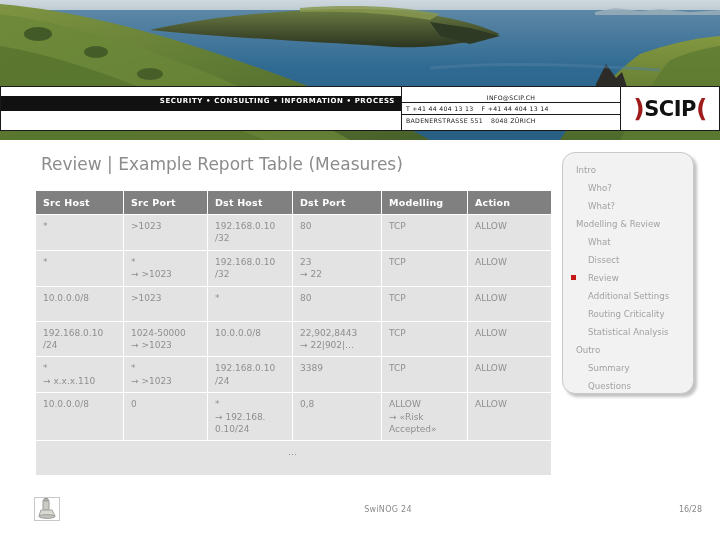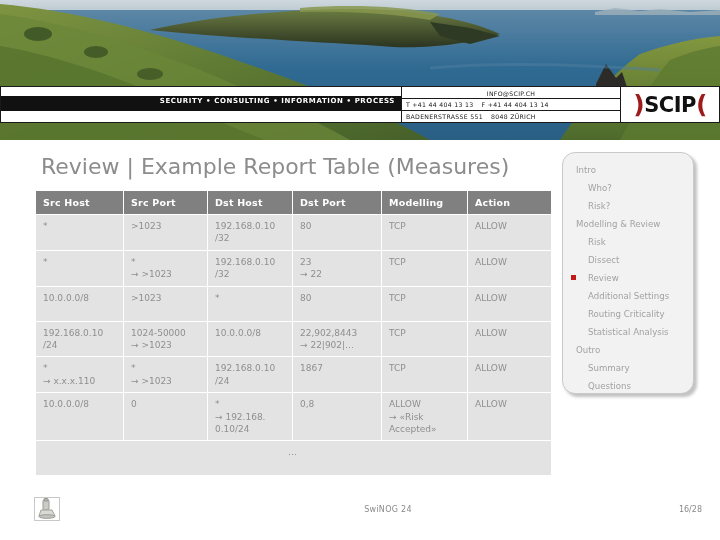--- a/index.html
+++ b/index.html
@@ -19,21 +19,21 @@
   .banner {
     position: absolute; left: 0; top: 0;
     width: 720px; height: 140px;
     overflow: hidden;
   }
   .banner svg { display: block; width: 720px; height: 140px; }
 
   
   .logobar {
     position: absolute; left: 0; top: 86px;
-    width: 720px; height: 37px;
+    width: 720px; height: 45px;
     display: flex; align-items: stretch;
   }
   .logobar-left {
     flex: 1 1 auto;
     background: #ffffff;
     border: 1px solid #1a1a1a;
     border-right: none;
     position: relative;
     display: flex; align-items: center;
   }
@@ -85,21 +85,21 @@
     color: #111111;
     letter-spacing: -0.5px;
     font-family: "DejaVu Sans", sans-serif;
     display: flex; align-items: center;
   }
   .paren { color: #9e1b1b; font-size: 25px; font-weight: bold; }
 
   
   .title {
     position: absolute; left: 41px; top: 154px;
-    font-size: 22px;
+    font-size: 17px;
     color: #8c8c8c;
     font-family: "DejaVu Sans", sans-serif;
     white-space: nowrap;
     letter-spacing: 0px;
   }
 
   
   .tbl-wrap {
     position: absolute; left: 35px; top: 190px;
     width: 515px;
@@ -416,21 +416,21 @@
             </td>
             <td class="hl-green">
               <span class="arrow-line">*</span>
               <span class="arrow-line">→ &gt;1023</span>
             </td>
             <td>
               <span class="arrow-line">192.168.0.10</span>
               <span class="arrow-line">/24</span>
             </td>
             <td>
-              <span class="arrow-line">1867</span>
+              <span class="arrow-line">3389</span>
             </td>
             <td>
               <span class="arrow-line">TCP</span>
             </td>
             <td>
               <span class="arrow-line">ALLOW</span>
             </td>
           </tr>
           <tr>
             <td>
@@ -464,27 +464,27 @@
   </div>
 
   <div class="sidebar" id="sidebar">
       <div class="nav-item lvl0">
         <span>Intro</span>
       </div>
       <div class="nav-item lvl1">
         <span>Who?</span>
       </div>
       <div class="nav-item lvl1">
-        <span>Risk?</span>
+        <span>What?</span>
       </div>
       <div class="nav-item lvl0">
         <span>Modelling &amp; Review</span>
       </div>
       <div class="nav-item lvl1">
-        <span>Risk</span>
+        <span>What</span>
       </div>
       <div class="nav-item lvl1">
         <span>Dissect</span>
       </div>
       <div class="nav-item lvl1 current">
         <span class="bullet"></span>
         <span>Review</span>
       </div>
       <div class="nav-item lvl1">
         <span>Additional Settings</span>

